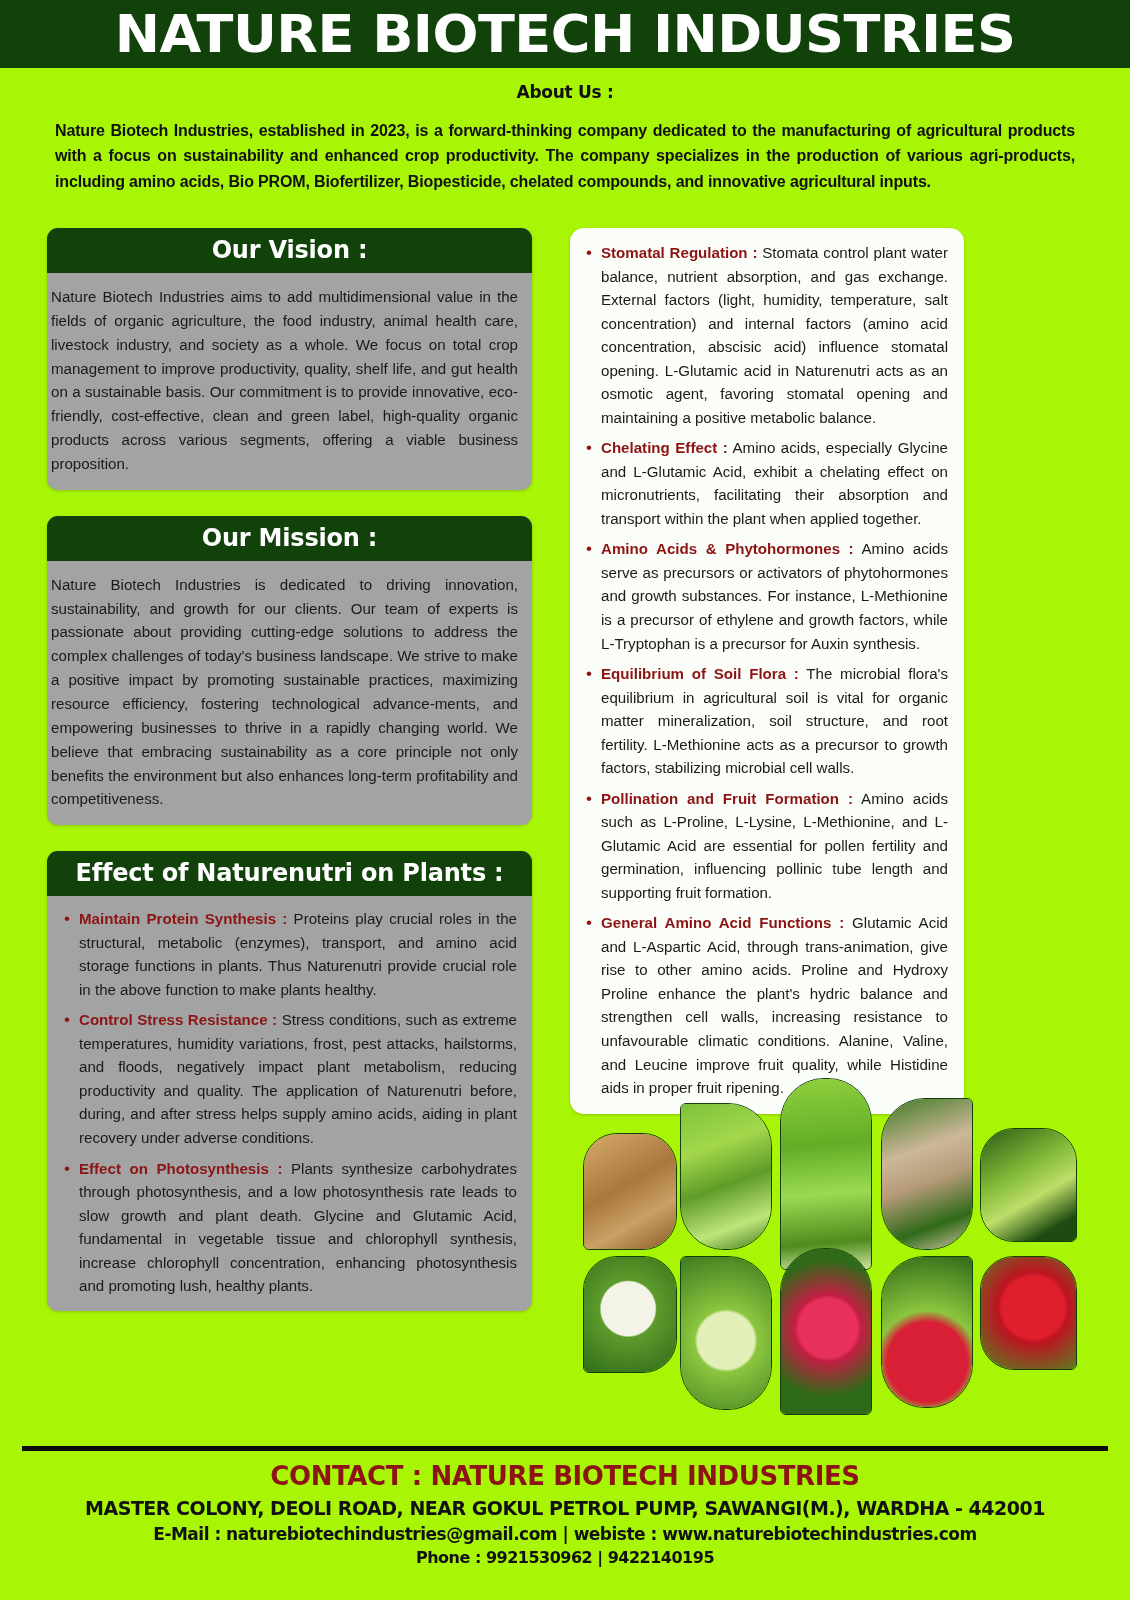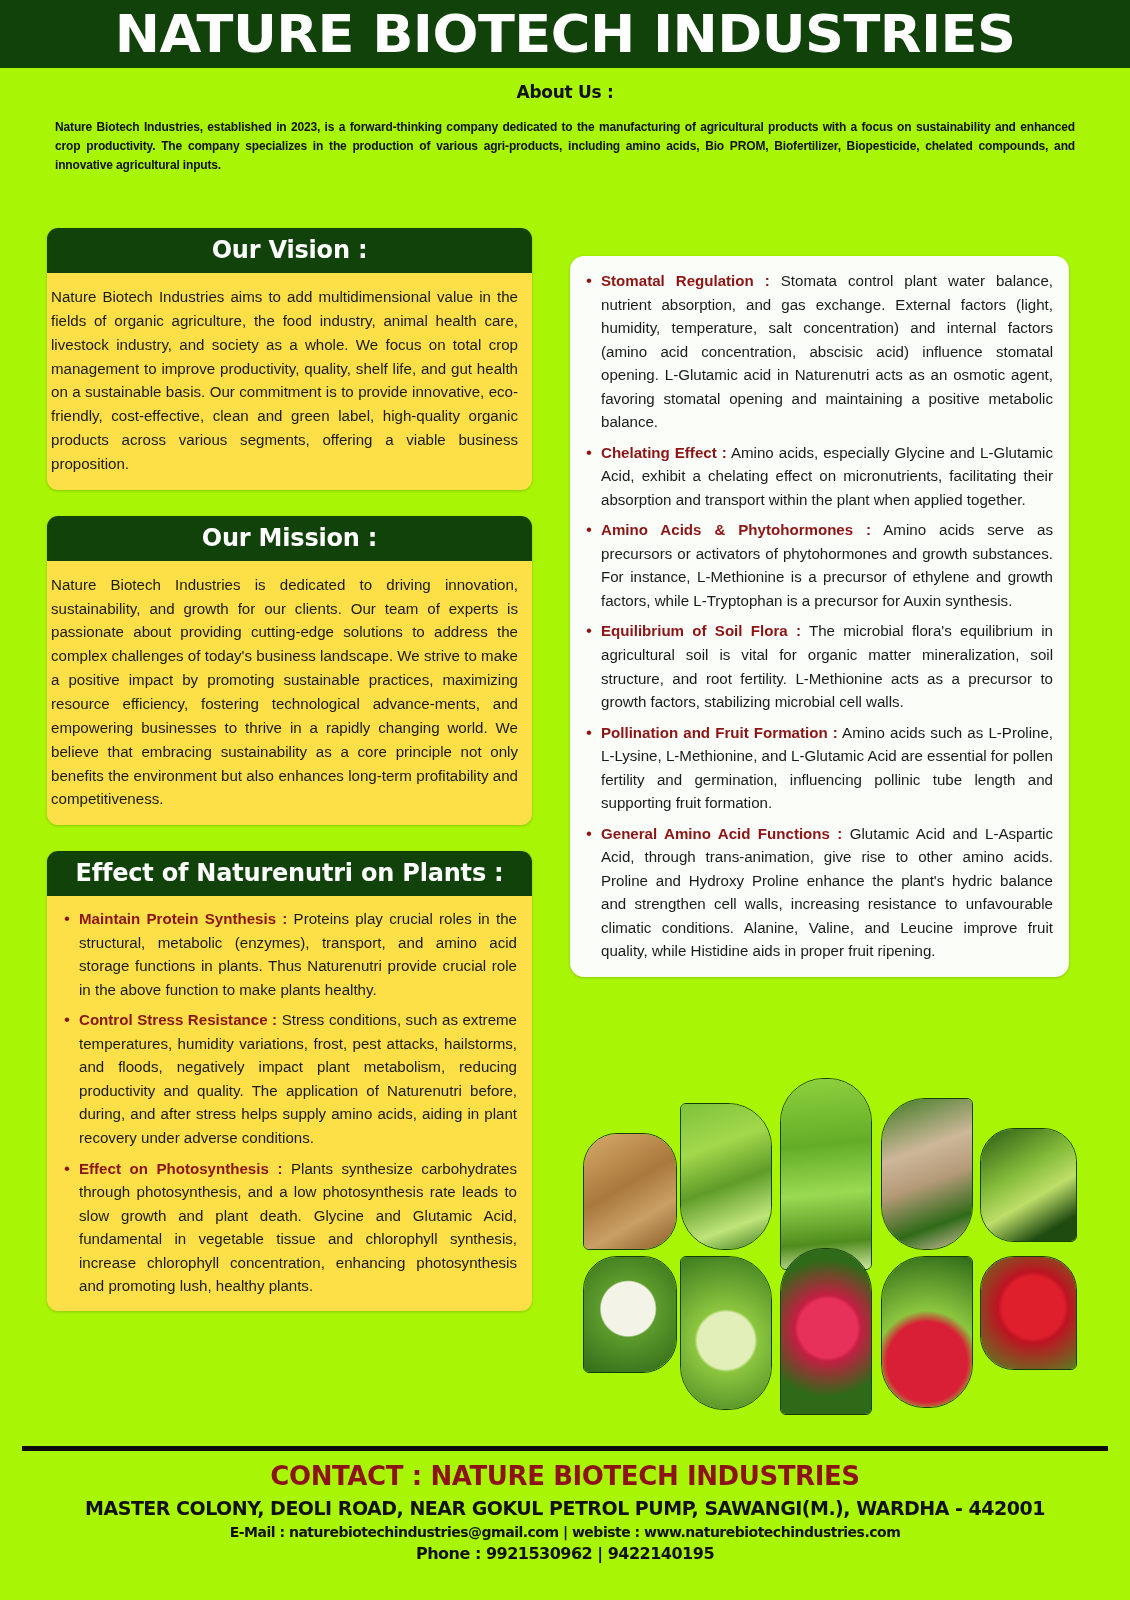--- a/index.html
+++ b/index.html
@@ -31,42 +31,42 @@
   .about-title{
     text-align:center;
     font-size:17px;
     font-weight:bold;
     color:#111;
     font-family:"DejaVu Sans", sans-serif;
     letter-spacing:-0.3px;
   }
   .about-body{
     margin:16px 55px 0 55px;
-    font-size:12px;
+    font-size:16px;
     font-weight:bold;
     color:#111;
     line-height:1.58;
     text-align:justify;
     letter-spacing:-0.15px;
   }
   
   .columns{
     position:absolute;
     top:228px;left:0;right:0;
     display:flex;
     gap:38px;
     padding:0 46px 0 47px;
     box-sizing:border-box;
     align-items:flex-start;
   }
   .col-left{width:485px;flex:none;}
-  .col-right{width:499px;flex:none;margin-top:28px;}
+  .col-right{width:394px;flex:none;}
 
   .card{
-    background:#fde047;
+    background:#a3a3a3;
     border-radius:11px;
     box-shadow:0 1px 3px rgba(0,0,0,.18);
     overflow:hidden;
     margin-bottom:26px;
   }
   .card-head{
     background:#11420A;
     color:#fff;
     text-align:center;
     font-size:24px;
@@ -146,21 +146,21 @@
   }
   .footer .addr{
     margin-top:6px;
     font-size:19px;
     font-weight:bold;
     letter-spacing:-0.5px;
     font-family:"DejaVu Sans", sans-serif;
   }
   .footer .mail{
     margin-top:5px;
-    font-size:14px;
+    font-size:17px;
     font-weight:bold;
     letter-spacing:-0.5px;
     font-family:"DejaVu Sans", sans-serif;
   }
   .footer .phone{
     margin-top:4px;
     font-size:16px;
     font-weight:bold;
     letter-spacing:-0.5px;
     font-family:"DejaVu Sans", sans-serif;

